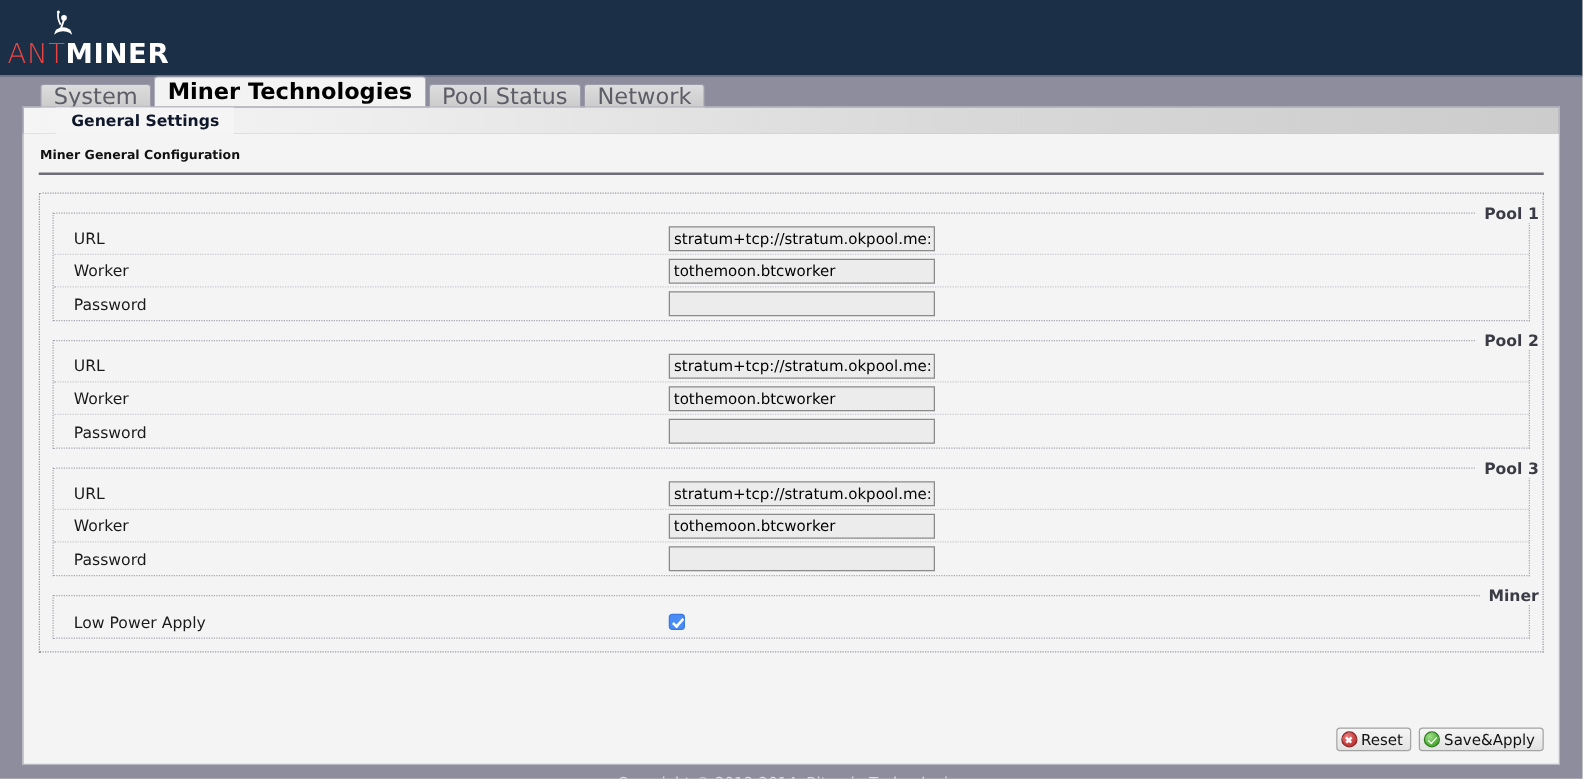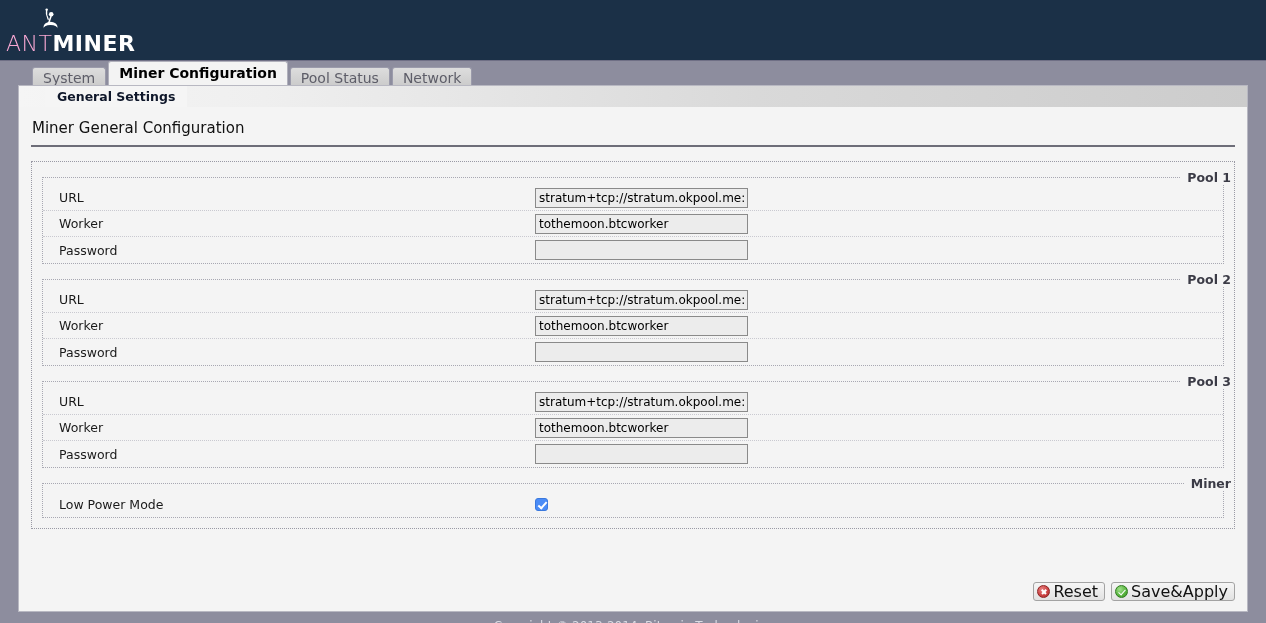--- a/index.html
+++ b/index.html
@@ -42,21 +42,21 @@
     left: 2px;
     top: 24px;
     font-size: 22px;
     letter-spacing: 0.5px;
     line-height: 24px;
     white-space: nowrap;
     color: #ffffff;
   }
   .logo-text .ant {
     font-weight: 300;
-    color: #f9a8d4;
+    color: #ef4444;
   }
   .logo-text .miner {
     font-weight: bold;
     color: #ffffff;
     margin-top: 17px;
   }
 
   
   .tabstrip {
     position: relative;
@@ -64,21 +64,21 @@
     padding-left: 32px;
     box-sizing: border-box;
   }
   .tabstrip .tab {
     display: inline-block;
     vertical-align: bottom;
     height: 21px;
     line-height: 20px;
     padding: 0 10px;
     margin-right: 2px;
-    font-size: 14px;
+    font-size: 18px;
     color: #5d5d68;
     background: linear-gradient(to bottom, #dddddd 0%, #c9c9c9 100%);
     border: 1px solid #9b9bab;
     border-bottom: none;
     border-radius: 3px 3px 0 0;
     box-sizing: border-box;
     cursor: pointer;
     position: relative;
     top: 3px;
   }
@@ -123,22 +123,22 @@
     margin: 0 18px;
     background: #f4f4f4;
     border: 1px solid #b8b8c2;
     border-top: none;
     height: 505px;
     box-sizing: border-box;
     padding: 0 12px;
     position: relative;
   }
   .page-title {
-    font-size: 15px;
-    font-weight: normal;
+    font-size: 10px;
+    font-weight: bold;
     color: #111;
     padding: 12px 0 8px 1px;
   }
   .title-rule {
     height: 2px;
     background: #6d6d78;
     margin-bottom: 14px;
   }
 
   .form-outer {
@@ -229,21 +229,21 @@
     bottom: 10px;
     display: flex;
     gap: 6px;
   }
   .btn {
     display: inline-flex;
     align-items: center;
     gap: 3px;
     height: 19px;
     padding: 0 6px 0 3px;
-    font-size: 16px;
+    font-size: 12px;
     color: #111;
     background: linear-gradient(to bottom, #f6f6f6 0%, #e2e2e2 100%);
     border: 1px solid #a3a3a3;
     border-radius: 3px;
     cursor: pointer;
     box-sizing: border-box;
     white-space: nowrap;
   }
   .btn-icon {
     width: 13px;
@@ -305,21 +305,21 @@
       <circle cx="13.2" cy="6.2" r="2.3" fill="#ffffff"></circle>
       <path d="M13.0 8.3 C12.2 11.0 11.0 13.5 10.6 15.5" stroke="#ffffff" stroke-width="1.5" fill="none" stroke-linecap="round"></path>
       <path d="M8.6 2.0 C8.0 5.0 8.8 8.5 10.2 11.2" stroke="#ffffff" stroke-width="1.4" fill="none" stroke-linecap="round"></path>
       <circle cx="8.7" cy="1.6" r="1.2" fill="#ffffff"></circle>
     </svg>
     <div class="logo-text"><span class="ant">ANT</span><span class="miner">MINER</span></div>
   </div>
 </div>
 
 <div class="tabstrip">
-  <div class="tab">System</div><div class="tab active">Miner Configuration</div><div class="tab">Pool Status</div><div class="tab">Network</div>
+  <div class="tab">System</div><div class="tab active">Miner Technologies</div><div class="tab">Pool Status</div><div class="tab">Network</div>
 </div>
 
 <div class="subtabstrip">
   <div class="subtab">General Settings</div>
 </div>
 
 <div class="panel">
 
   <div class="page-title">Miner General Configuration</div>
   <div class="title-rule"></div>
@@ -388,21 +388,21 @@
         <div class="label">Password</div>
         <div class="field">
           <input class="txt pass" type="text" value="" style="">
         </div>
       </div>
     </fieldset>
 
     <fieldset class="pool">
       <legend>Miner</legend>
       <div class="row">
-        <div class="label">Low Power Mode</div>
+        <div class="label">Low Power Apply</div>
         <div class="field">
           <input class="chk" type="checkbox" checked="" style="">
         </div>
       </div>
     </fieldset>
 
   </div>
 
   <div class="btnbar">
     <div class="btn">

